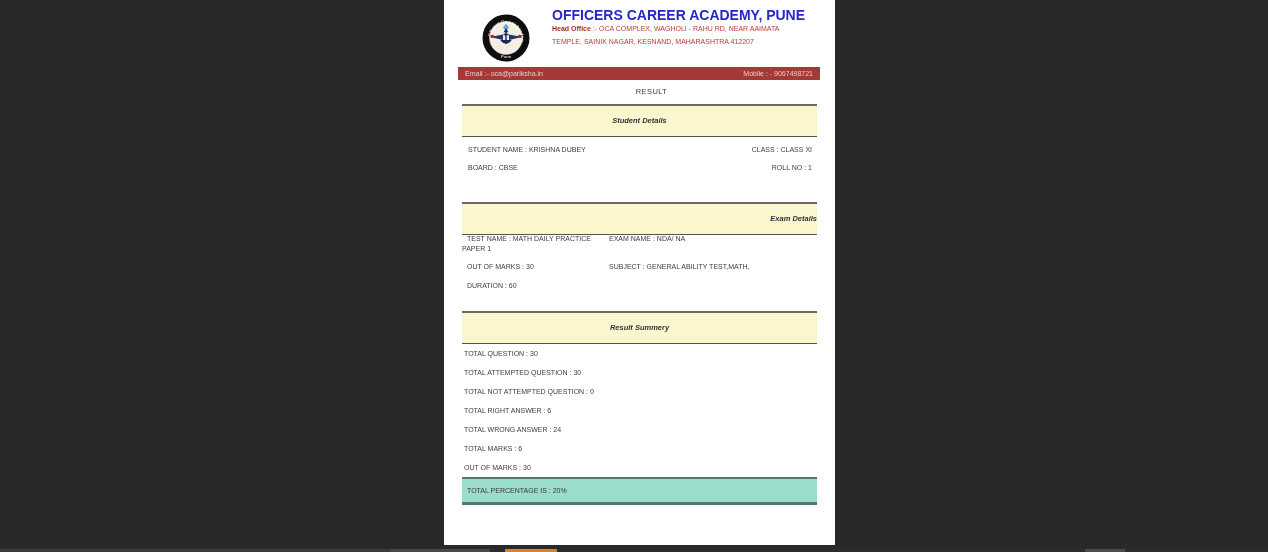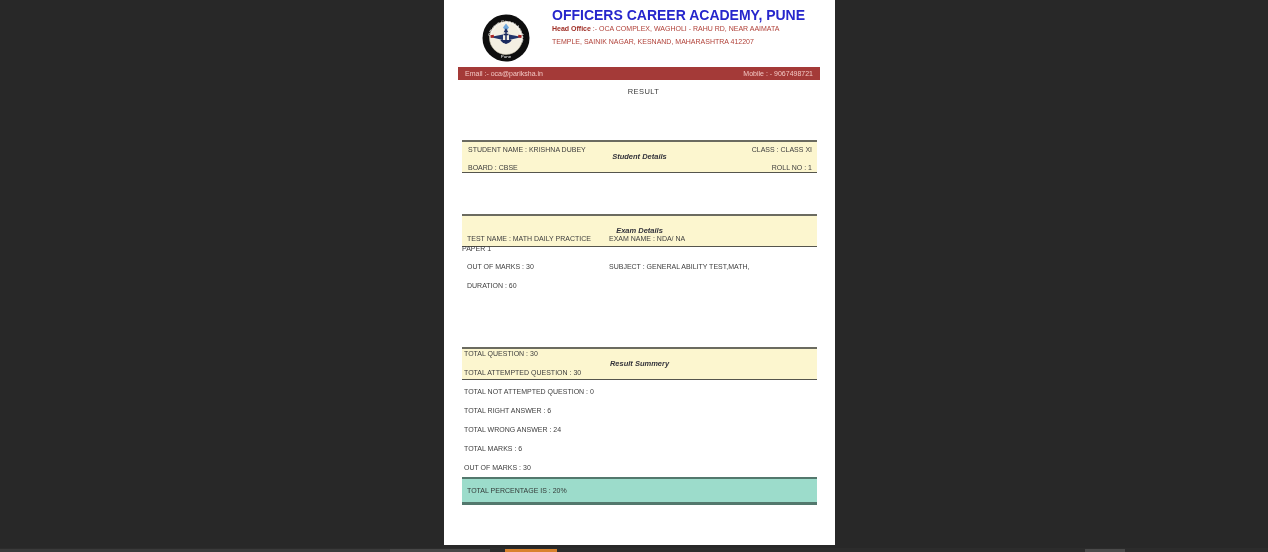--- a/index.html
+++ b/index.html
@@ -42,38 +42,38 @@
     position: absolute; left: 14px; top: 67px;
     width: 362px; height: 13px;
     background: #a43a38;
     display: flex; justify-content: space-between; align-items: center;
     padding: 0 7px;
     font-size: 7px; color: #f2c6c2; line-height: 13px;
   }
 
   
   .result-title {
-    position: absolute; left: 4px; top: 87px; width: 391px;
+    position: absolute; left: 12px; top: 87px; width: 391px;
     text-align: center;
     font-size: 7.5px; color: #3a3a3a; letter-spacing: 0.4px;
     line-height: 10px;
   }
 
   
   .section-head {
     position: absolute; left: 18px; width: 355px;
     background: #fcf6cf;
     border-top: 2px solid #6b6b60;
     border-bottom: 1px solid #55554d;
     height: 33px; line-height: 30px;
     text-align: center;
-    font-size: 7.5px; font-style: italic; font-weight: 700; color: #33333b; margin-top: 36px;
+    font-size: 7.5px; font-style: italic; font-weight: 700; color: #33333b;
   }
   .head-student { top: 104px; }
-  .head-exam    { top: 178px; }
+  .head-exam    { top: 202px; text-align: right; }
   .head-summary { top: 311px; }
 
   
   .sd-rows { position: absolute; left: 18px; top: 141px; width: 355px; }
   .sd-row {
     display: flex; justify-content: space-between;
     height: 18px; line-height: 18px;
     padding: 0 5px 0 6px;
     font-size: 7px; color: #3d3d3d;
   }

